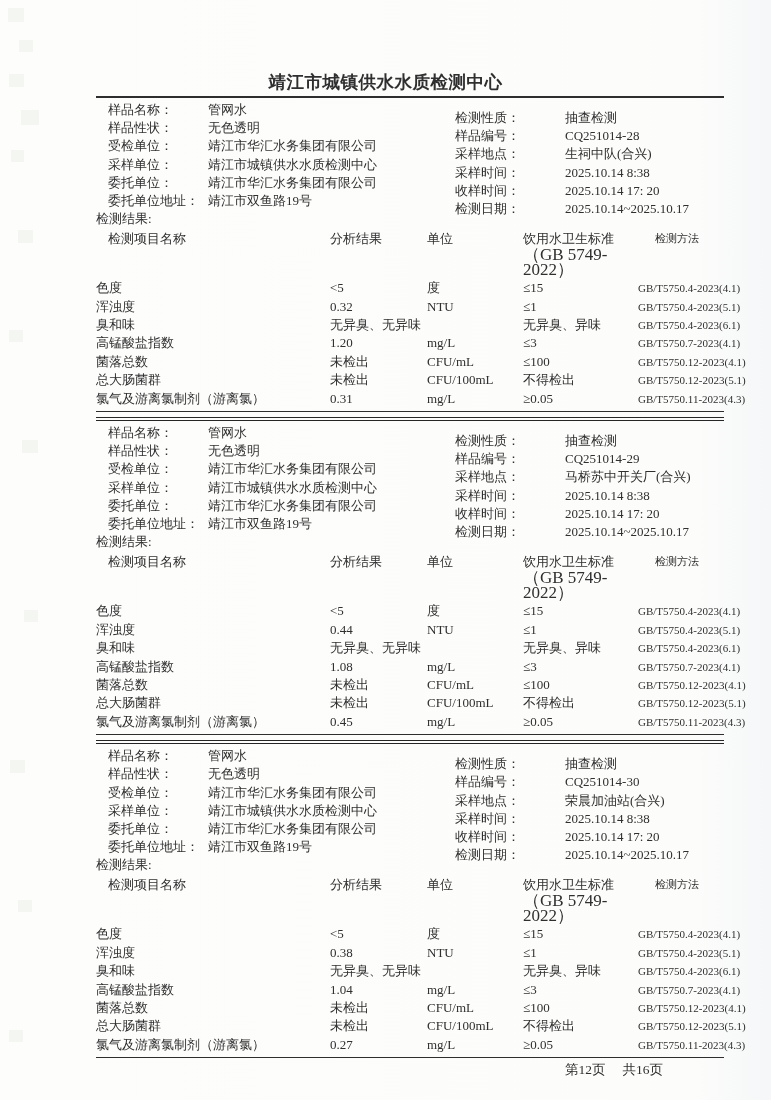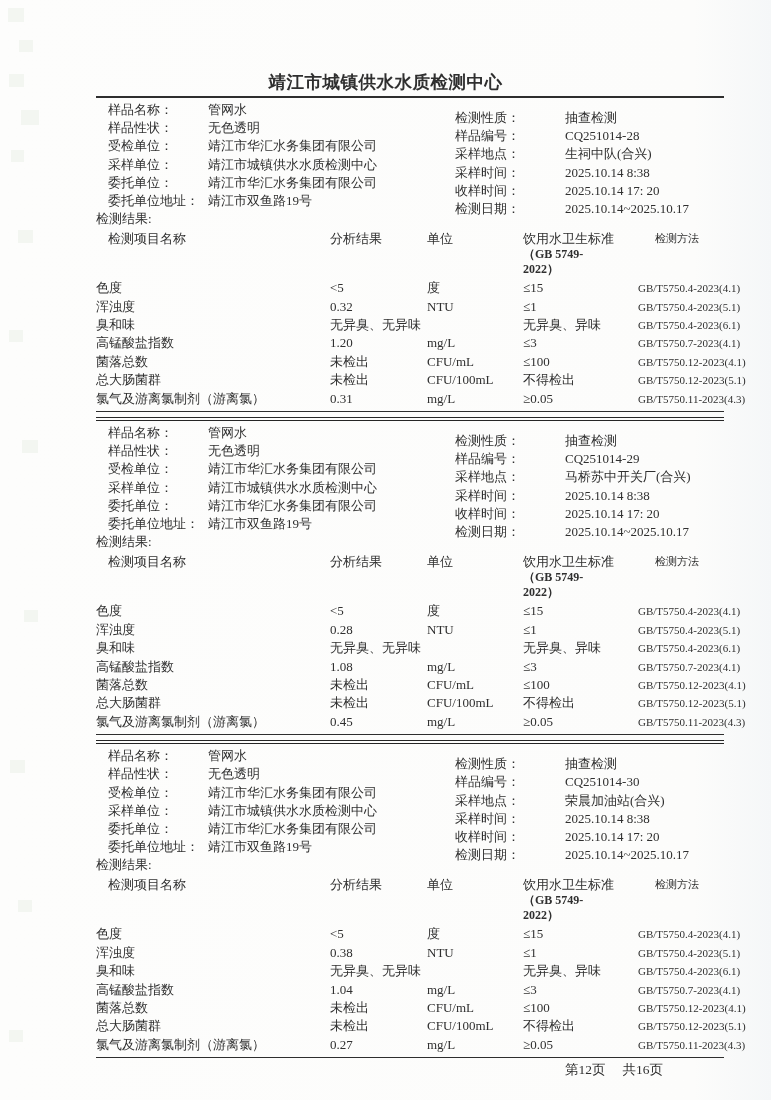--- a/index.html
+++ b/index.html
@@ -34,21 +34,21 @@
 
   .thead, .trow {
     display:grid;
     grid-template-columns:214px 77px 76px 95px 1fr;
     font-size:13px;
     gap:20px;
   }
   .thead { margin-top:2px; line-height:17px; }
   .thead .c-item { padding-left:12px; }
   .thead .c-method { padding-left:17px; }
-  .std-line2 { display:block; font-size:12px; line-height:15px;font-weight:bold; }
+  .std-line2 { display:block; font-size:17px; line-height:15px; }
   .tbody { margin-top:2px; }
   .trow { line-height:18.4px; }
   .trow > span { white-space:nowrap; overflow:visible; }
   .c-method { font-size:11px; }
 
   .table-bottom { border-bottom:1.5px solid #2e2e2e; margin-top:3px; }
   .section-divider { margin-top:5px; height:2px;
     border-top:1.5px solid #262626; border-bottom:1.5px solid #262626; }
 
   .pagefooter { margin-left:96px; width:628px; display:flex;
@@ -270,21 +270,21 @@
 
       <div class="trow">
           <span class="c-item">色度</span>
           <span class="c-result">&lt;5</span>
           <span class="c-unit">度</span>
           <span class="c-standard">≤15</span>
           <span class="c-method">GB/T5750.4-2023(4.1)</span>
         </div>
           <div class="trow">
           <span class="c-item">浑浊度</span>
-          <span class="c-result">0.28</span>
+          <span class="c-result">0.44</span>
           <span class="c-unit">NTU</span>
           <span class="c-standard">≤1</span>
           <span class="c-method">GB/T5750.4-2023(5.1)</span>
         </div>
           <div class="trow">
           <span class="c-item">臭和味</span>
           <span class="c-result">无异臭、无异味</span>
           <span class="c-unit"></span>
           <span class="c-standard">无异臭、异味</span>
           <span class="c-method">GB/T5750.4-2023(6.1)</span>

